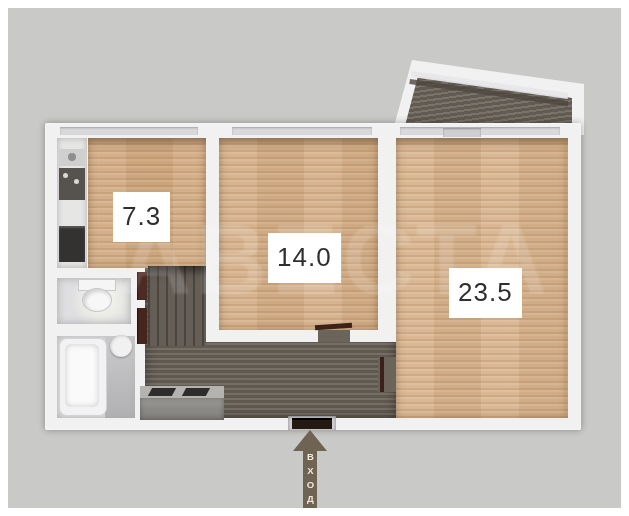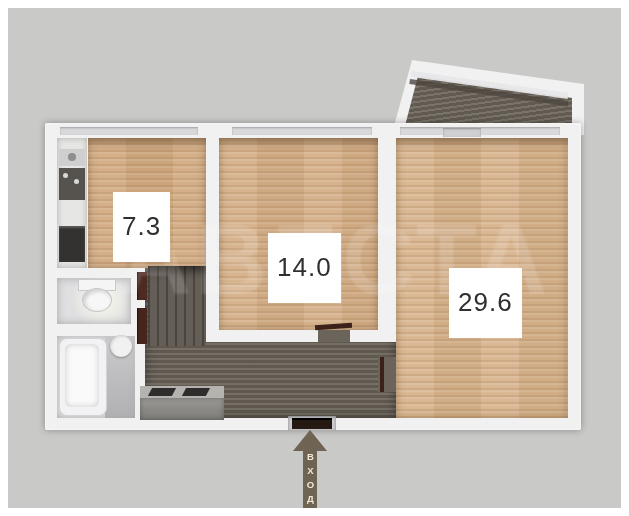--- a/index.html
+++ b/index.html
@@ -98,21 +98,21 @@
   .arrow-head{left:0;top:0;width:0;height:0;border-left:17px solid transparent;border-right:17px solid transparent;border-bottom:21px solid #6f6353;}
   .arrow-shaft{left:10px;top:20px;width:14px;height:58px;background:#6f6353;display:flex;align-items:center;justify-content:center;}
   .arrow-text{
     writing-mode:vertical-rl;text-orientation:upright;
     font-size:9.5px;font-weight:bold;letter-spacing:3px;color:#f2ead8;line-height:14px;
   }
 
   
   .area-label{
     background:#ffffff;color:#2f2f31;font-size:26px;line-height:1.15;
-    padding:20px 9px;letter-spacing:1px;z-index:6;font-weight:400;
+    padding:10px 9px;letter-spacing:1px;z-index:6;font-weight:400;
   }
   .label-kitchen{left:113px;top:192px;}
   .label-room14{left:268px;top:233px;text-align:center;}
   .label-room19{left:449px;top:268px;}
   .watermark{
     left:90px;top:202px;width:490px;text-align:center;z-index:5;pointer-events:none;
     font-size:100px;font-weight:bold;letter-spacing:4px;
     color:rgba(255,255,255,.14);filter:blur(1.2px);
   }
 </style>
@@ -175,14 +175,14 @@
     <div class="abs arrow-head"></div>
     <div class="abs arrow-shaft">
       <span class="arrow-text">ВХОД</span>
     </div>
   </div>
 
   <div class="abs watermark">АВЕСТА</div>
 
   <div class="abs area-label label-kitchen">7.3</div>
   <div class="abs area-label label-room14">14.0</div>
-  <div class="abs area-label label-room19">29.6</div>
+  <div class="abs area-label label-room19">23.5</div>
 </div>
 
 </body></html>

